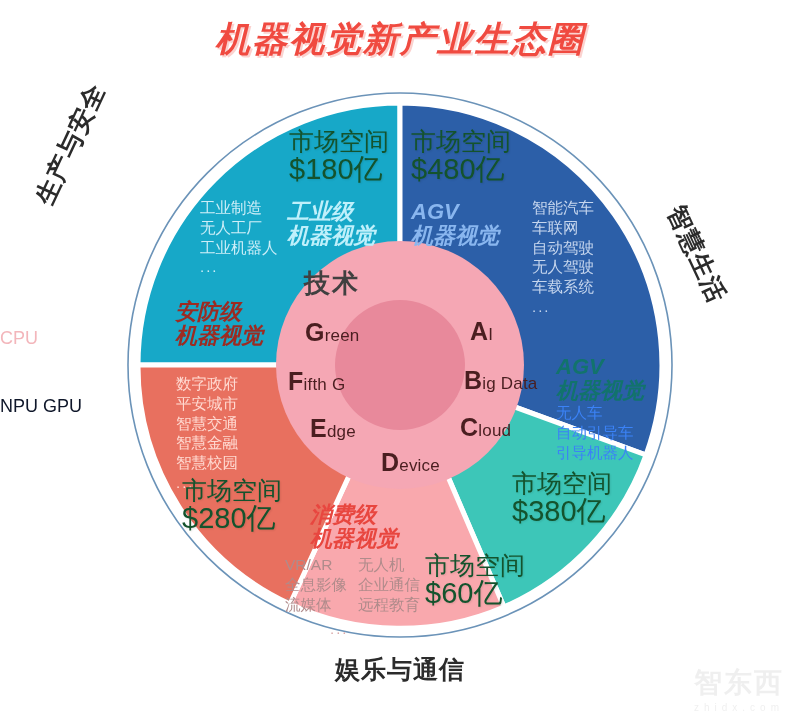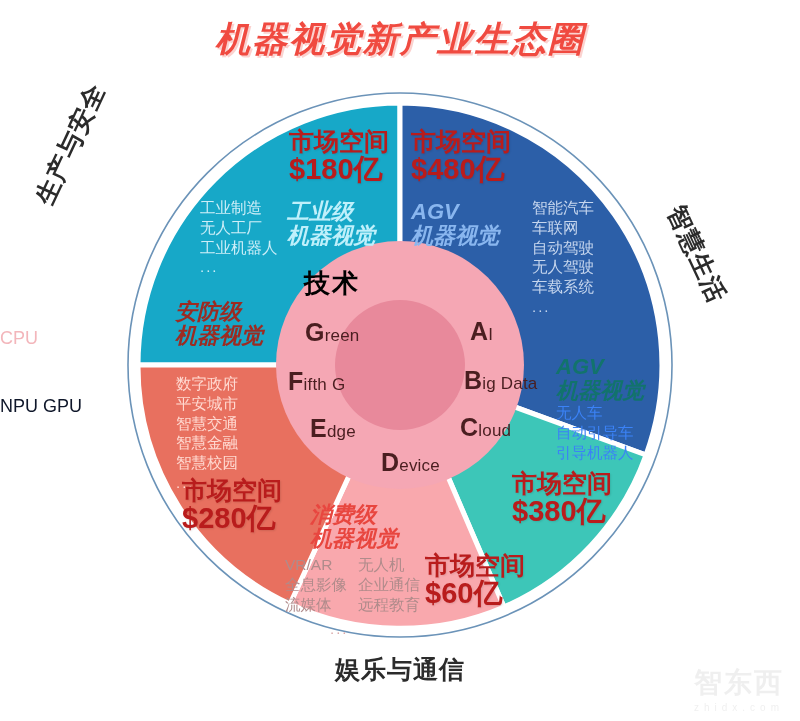--- a/index.html
+++ b/index.html
@@ -30,21 +30,21 @@
     position:absolute;font-size:25px;font-weight:bold;color:#2b2b2b;
     white-space:nowrap;letter-spacing:1px;
   }
   #label-left{left:28px;top:196px;transform:rotate(-65deg);transform-origin:left top;}
   #label-right{left:690px;top:200px;transform:rotate(65deg);transform-origin:left top;}
   #label-bottom{left:0;top:653px;width:800px;text-align:center;}
 
   
   .seg-text{position:absolute;white-space:nowrap;}
   .money{
-    font-weight:bold;color:#b91c1c;line-height:1.05;
+    font-weight:normal;color:#14532d;line-height:1.05;
     text-shadow:1px 1px 2px rgba(0,0,0,0.10);
   }
   .money .l1{font-size:25px;display:block;}
   .money .l2{font-size:29px;display:block;}
   .cat{
     font-style:italic;font-weight:bold;line-height:1.1;
   }
   .cat .c1,.cat .c2{display:block;font-size:22px;}
   .items{line-height:1.28;font-size:15.5px;}
   .items div{white-space:nowrap;}
@@ -69,21 +69,21 @@
   
   #bp-cat{left:310px;top:503px;color:#e8463f;}
   #bp-items-a{left:285px;top:555px;color:#b08b8b;}
   #bp-items-b{left:358px;top:555px;color:#b08b8b;}
   #bp-dots{left:330px;top:619px;color:#dba9a9;}
   #bp-money{left:425px;top:552px;}
 
   
   .hub-title{
     position:absolute;left:0;top:266px;width:664px;text-align:center;
-    font-size:26px;font-weight:bold;color:#000000;letter-spacing:2px;
+    font-size:26px;font-weight:bold;color:#404040;letter-spacing:2px;
   }
   .tech-word{
     position:absolute;color:#4a1e20;white-space:nowrap;
     font-size:17px;letter-spacing:0.2px;
   }
   .tech-word .cap{font-size:25px;font-weight:bold;}
   #w-green{left:305px;top:318px;}
   #w-ai{left:470px;top:317px;}
   #w-fifth{left:288px;top:367px;}
   #w-big{left:464px;top:366px;}

